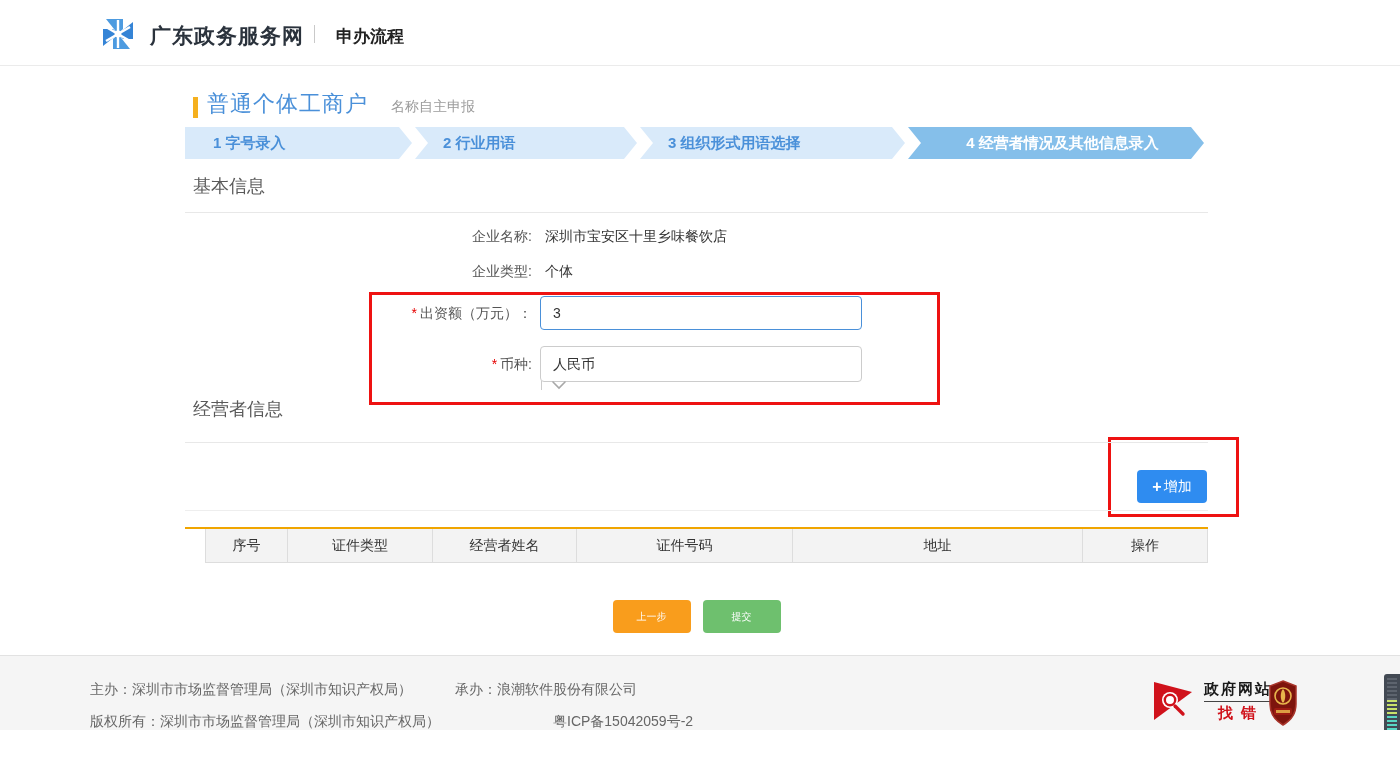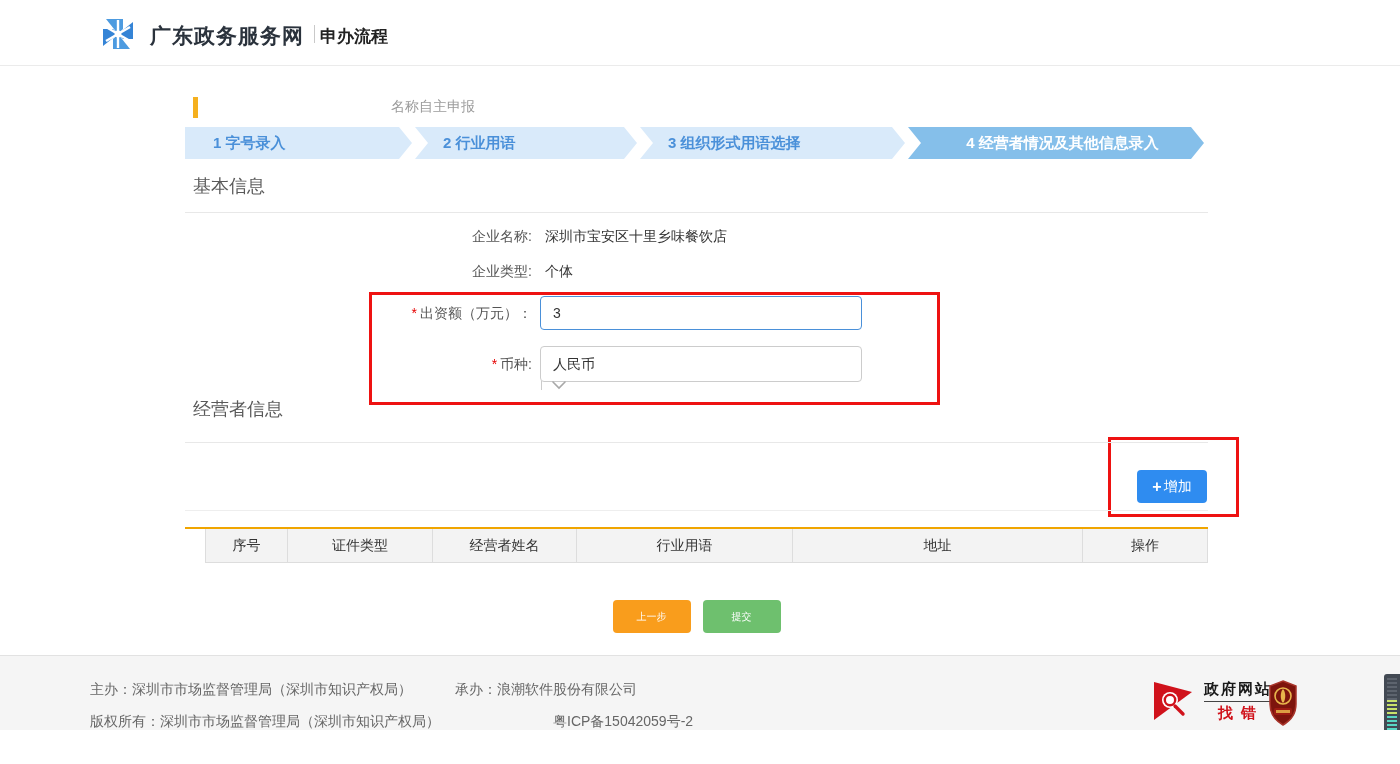--- a/index.html
+++ b/index.html
@@ -6,21 +6,21 @@
   body { background:#fff; }
   #app {
     position:relative; width:1400px; height:730px; overflow:hidden; background:#fff;
     font-family:"Liberation Sans","DejaVu Sans",sans-serif; color:#333;
   }
   
   .header { position:absolute; top:0; left:0; width:1400px; height:66px; background:#fff; border-bottom:1px solid #ebebeb; }
   .logo { position:absolute; left:99px; top:15px; width:38px; height:38px; }
   .site-title { position:absolute; left:150px; top:22px; font-size:21px; font-weight:bold; color:#2a323c; letter-spacing:1px; }
   .header-divider { position:absolute; left:314px; top:25px; width:1px; height:18px; background:#c9c9c9; }
-  .nav-label { position:absolute; left:320px; top:25px; font-size:17px; font-weight:bold; color:#222; }
+  .nav-label { position:absolute; left:336px; top:25px; font-size:17px; font-weight:bold; color:#222; }
 
   
   .title-bar { position:absolute; left:193px; top:97px; width:5px; height:21px; background:#f5b01e; }
   .page-title { position:absolute; left:207px; top:89px; font-size:22px; color:#4a90d9; letter-spacing:1px; }
   .page-subtitle { position:absolute; left:391px; top:98px; font-size:14px; color:#9b9b9b; }
 
   
   .steps { position:absolute; left:185px; top:127px; height:32px; display:flex; }
   .step {
     height:32px; line-height:32px; font-size:15px; font-weight:bold;
@@ -127,20 +127,21 @@
         </g>
         <circle cx="19" cy="19" r="3.4" fill="#fff"></circle>
       </g>
     </svg>
     <div class="site-title">广东政务服务网</div>
     <div class="header-divider"></div>
     <div class="nav-label">申办流程</div>
   </div>
 
   <div class="title-bar"></div>
+  <div class="page-title">普通个体工商户</div>
   <div class="page-subtitle">名称自主申报</div>
 
   <div class="steps">
     <div class="step first" style="width:227px">1 字号录入</div>
     <div class="step" style="width:222px">2 行业用语</div>
     <div class="step" style="width:265px">3 组织形式用语选择</div>
     <div class="step active" style="width:296px">4 经营者情况及其他信息录入</div>
   </div>
 
   <div class="section-title" style="top:174px">基本信息</div>
@@ -175,21 +176,21 @@
     <span class="plus">+</span>
     <span>增加</span>
   </button>
   <div class="hr" style="top:510px; background:#eee"></div>
 
   <div class="op-table">
     <div class="op-head">
       <div class="op-cell c0">序号</div>
       <div class="op-cell c2">证件类型</div>
       <div class="op-cell c1">经营者姓名</div>
-      <div class="op-cell c3">行业用语</div>
+      <div class="op-cell c3">证件号码</div>
       <div class="op-cell c4">地址</div>
       <div class="op-cell c5">操作</div>
     </div>
   </div>
 
   <div class="btn-row">
     <button class="btn btn-prev">上一步</button>
     <button class="btn btn-submit">提交</button>
   </div>
 

